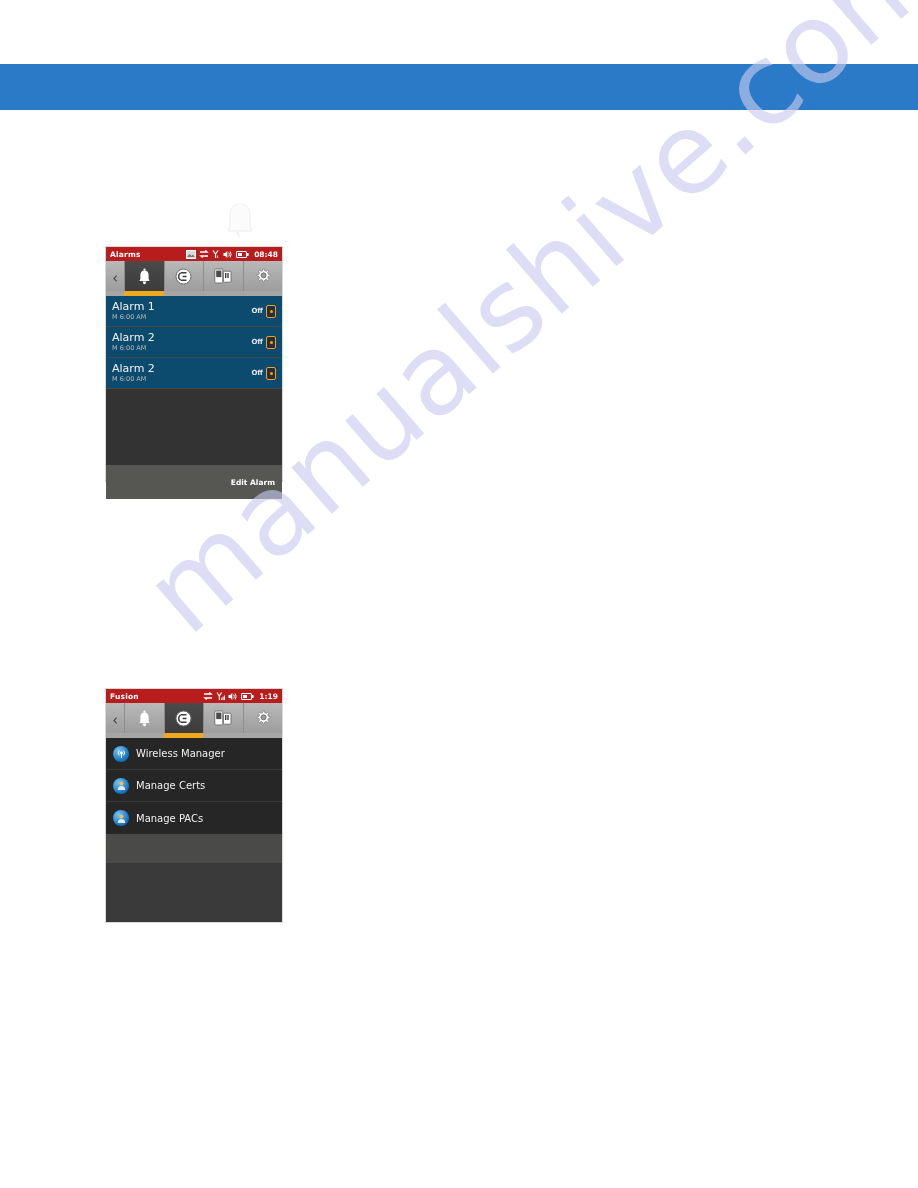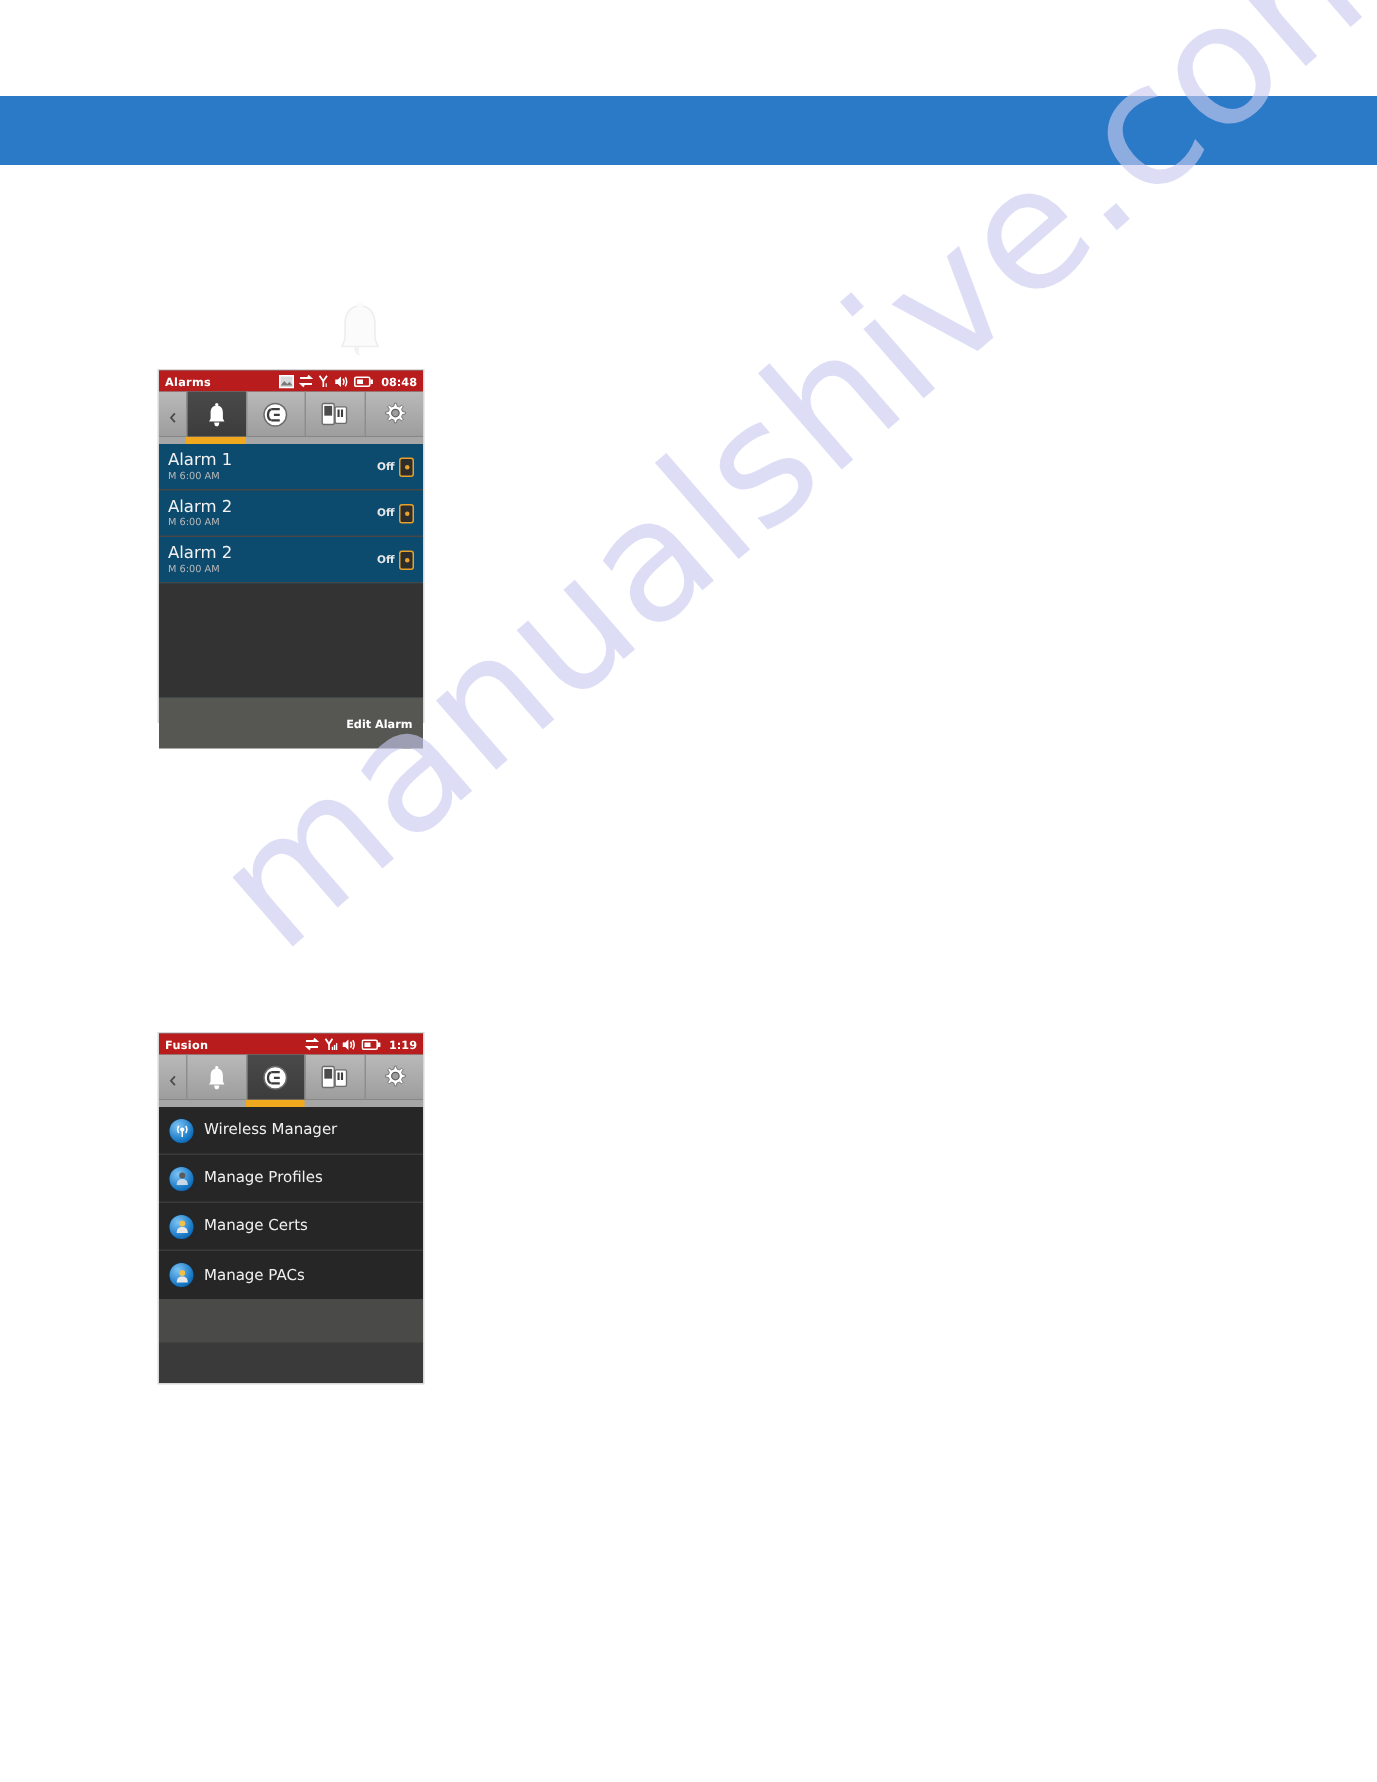--- a/index.html
+++ b/index.html
@@ -416,29 +416,20 @@
         <svg width="11" height="11" viewBox="0 0 11 11">
           <circle cx="5.5" cy="5" r="1.4" fill="#ffffff"></circle>
           <path d="M3.2 2.7 Q1.6 5 3.2 7.3 M7.8 2.7 Q9.4 5 7.8 7.3" stroke="#ffffff" stroke-width="1" fill="none"></path>
           <rect x="5" y="6" width="1" height="4" fill="#ffffff"></rect>
         </svg>
       </span>
       <span class="menu-label">Wireless Manager</span>
     </div>
 
 
-    <div class="menu-row">
-      <span class="menu-icon">
-        <svg width="11" height="11" viewBox="0 0 11 11">
-          <circle cx="5.5" cy="3.6" r="2" fill="#5b5b5b"></circle>
-          <path d="M1.8 10 C1.8 7 3.4 6 5.5 6 C7.6 6 9.2 7 9.2 10 Z" fill="#c9d8e6"></path>
-        </svg>
-      </span>
-      <span class="menu-label">Manage Profiles</span>
-    </div>
 
     <div class="menu-row">
       <span class="menu-icon">
         <svg width="11" height="11" viewBox="0 0 11 11">
           <circle cx="5.5" cy="3.6" r="2" fill="#f2c14b"></circle>
           <path d="M1.8 10 C1.8 7 3.4 6 5.5 6 C7.6 6 9.2 7 9.2 10 Z" fill="#e7e7e7"></path>
         </svg>
       </span>
       <span class="menu-label">Manage Certs</span>
     </div>

